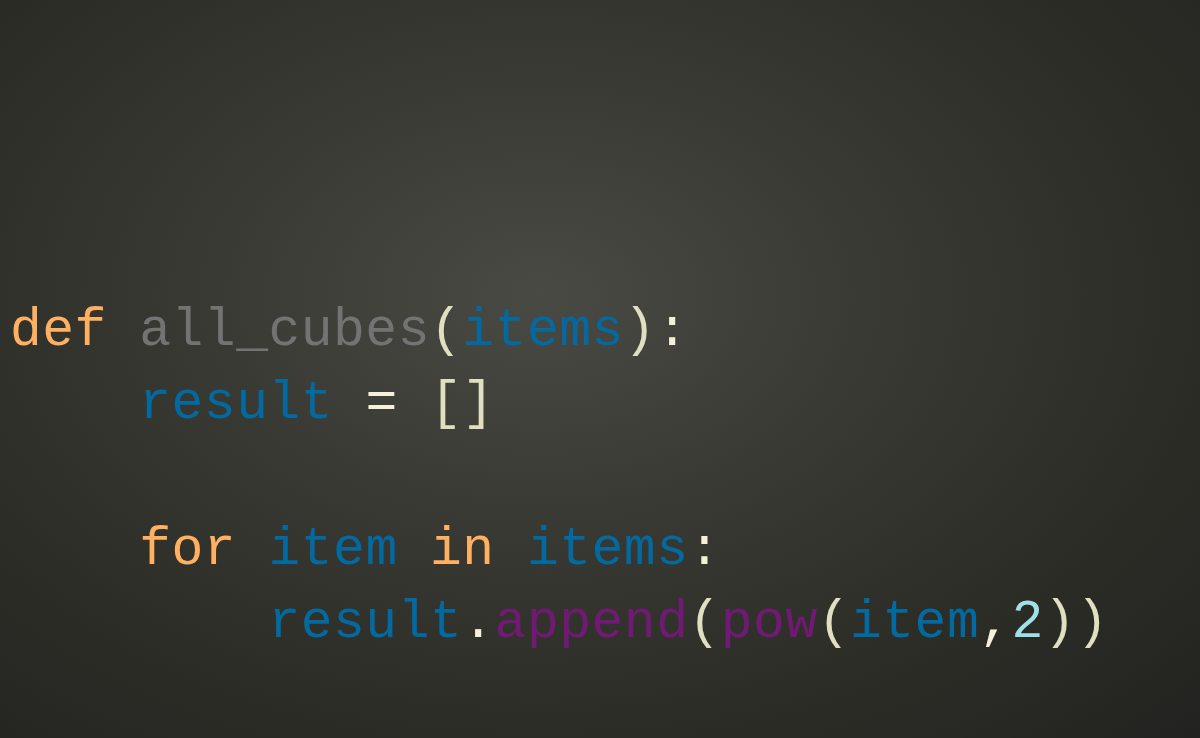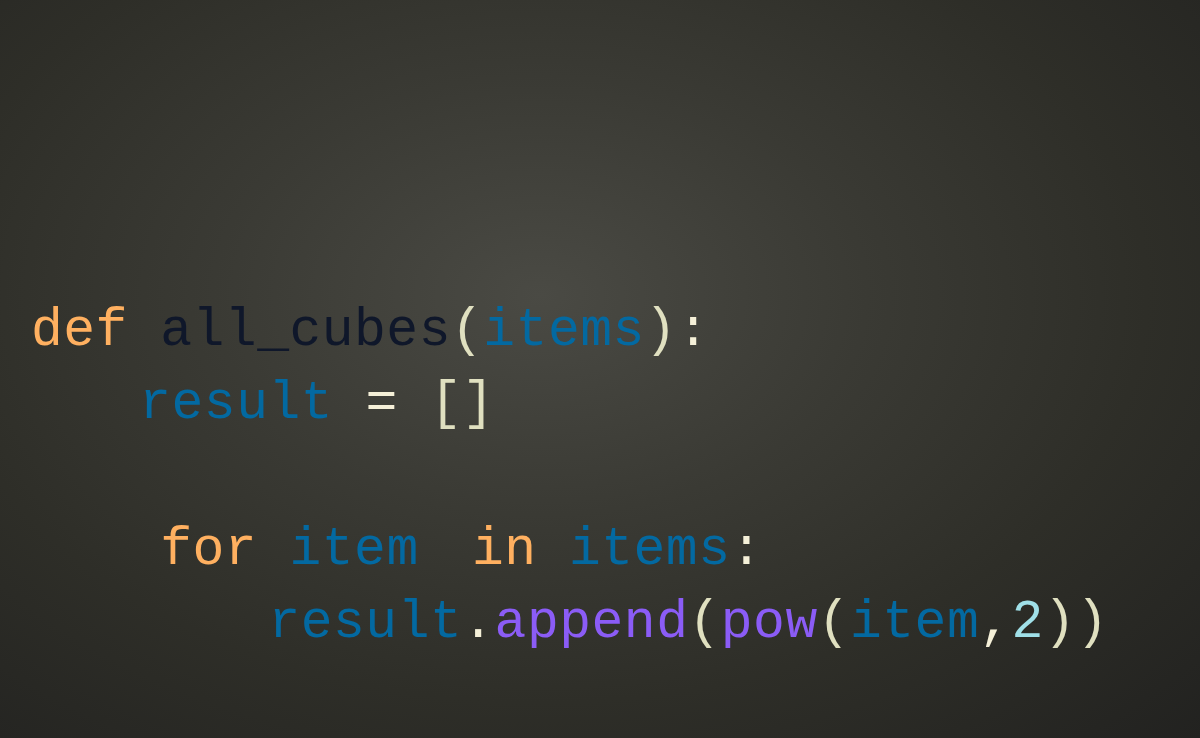--- a/index.html
+++ b/index.html
@@ -13,27 +13,27 @@
     background: radial-gradient(ellipse at 45% 40%, #4a4a44 0%, #3a3a34 35%, #2e2e28 65%, #222220 100%);
     font-family: "Consolas", "Menlo", "Courier New", monospace;
     font-size: 53px;
     line-height: 1.38;
     color: #f5f0d8;
     white-space: pre;
     padding: 2px 0 0 10px;
     box-sizing: border-box;
     letter-spacing: 0.5px;
   }
-  .kw   { color: #ffb060; margin-left: 21px; }      
-  .fn   { color: #0f172a; text-align: center; }      
+  .kw   { color: #ffb060; }      
+  .fn   { color: #737373; text-align: center; }      
   .id   { color: #0369a1; }      
   .op   { color: #f5f0d8; }      
   .br   { color: #e0e0c0; }      
   .num  { color: #a0e0e8; }      
-  .call { color: #8b5cf6; }      
+  .call { color: #701a75; }      
   .line { display: block; }
 </style>
 </head>
 <body>
 
 
 
 <div id="editor"><span class="line"><span class="kw">def </span><span class="fn">all_cubes</span><span class="br">(</span><span class="id">items</span><span class="br">)</span><span class="op">:</span></span><span class="line">    <span class="id">result </span><span class="op">= </span><span class="br">[]</span></span><span class="line">&nbsp;</span><span class="line">    <span class="kw">for </span><span class="id">item </span><span class="kw">in </span><span class="id">items</span><span class="op">:</span></span><span class="line">        <span class="id">result</span><span class="op">.</span><span class="call">append</span><span class="br">(</span><span class="call">pow</span><span class="br">(</span><span class="id">item</span><span class="op">,</span><span class="num">2</span><span class="br">))</span></span><span class="line">&nbsp;</span><span class="line">    </span></div>
 
 

